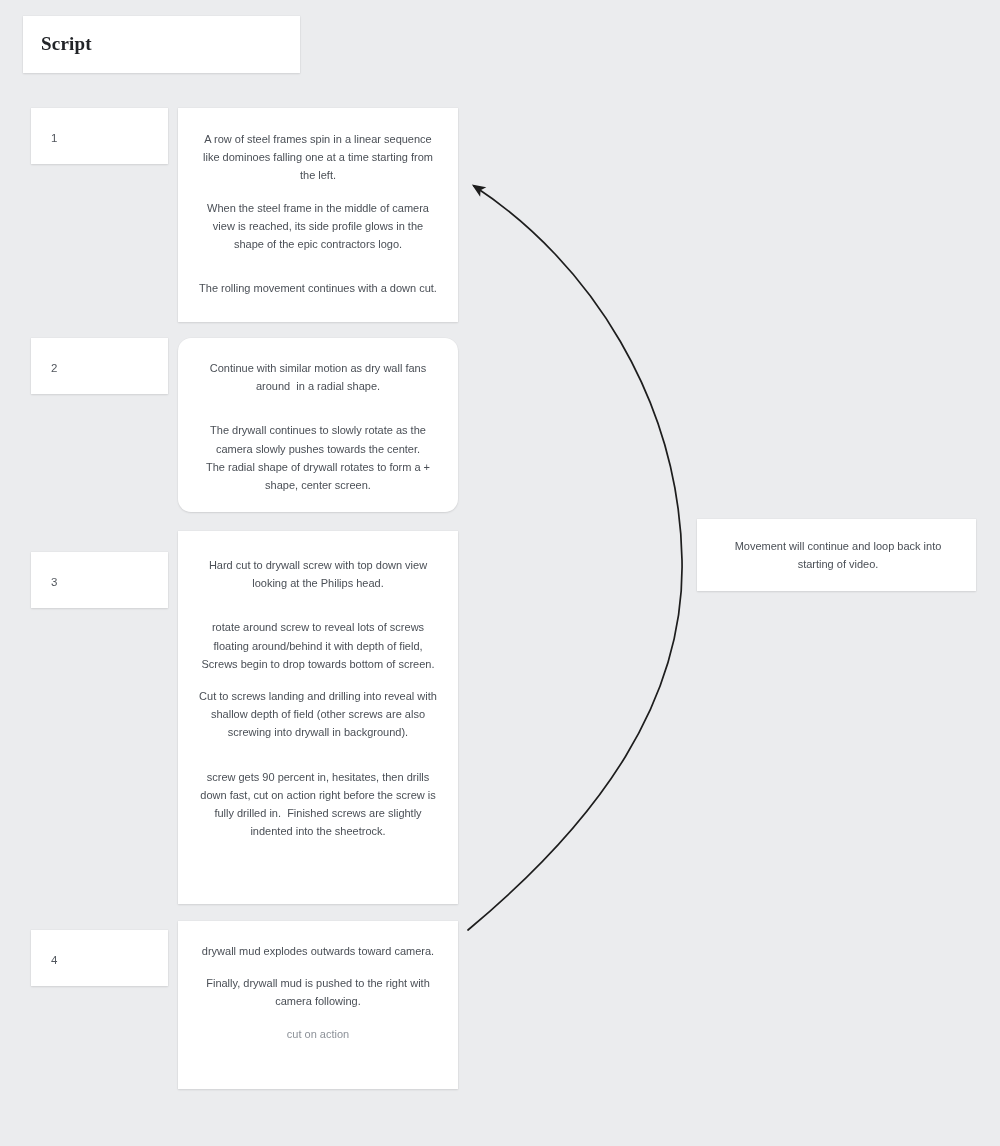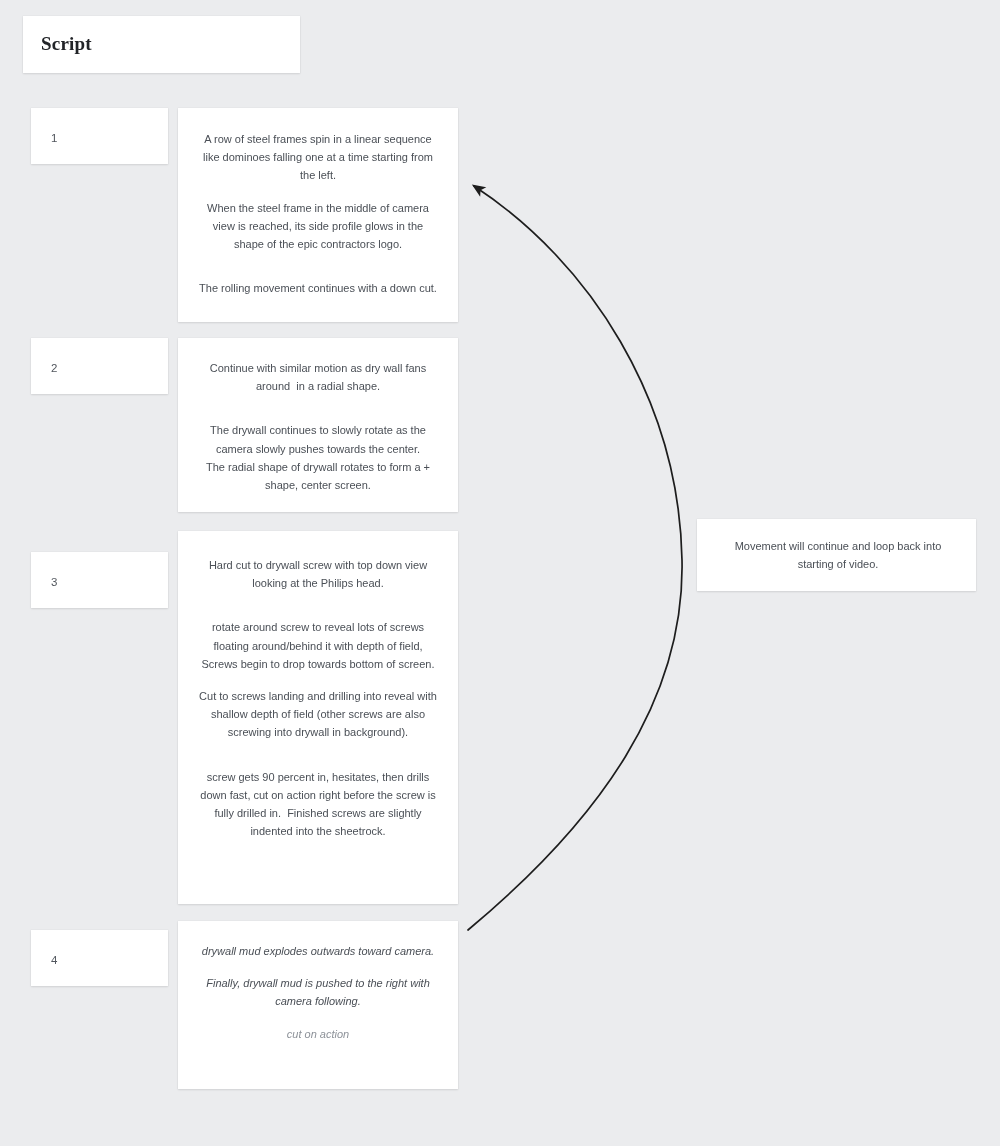--- a/index.html
+++ b/index.html
@@ -128,21 +128,21 @@
     <div class="body" style="top:22px;">
       <p class="para">A row of steel frames spin in a linear sequence like dominoes falling one at a time starting from the left.</p>
       <p class="para gap">When the steel frame in the middle of camera view is reached, its side profile glows in the shape of the epic contractors logo.</p>
       <p class="para">The rolling movement continues with a down cut.</p>
     </div>
   </div>
 
   <div class="card num-card" style="top:338px; height:56px;">
     <div class="num-text" style="top:25px;">2</div>
   </div>
-  <div class="card text-card" style="top:338px; height:174px;">
+  <div class="card text-card" style="top:338px; height:174px;border-radius:13px;">
     <div class="body" style="top:21px;">
       <p class="para gap">Continue with similar motion as dry wall fans around  in a radial shape.</p>
       <p class="para tight">The drywall continues to slowly rotate as the camera slowly pushes towards the center.</p>
       <p class="para">The radial shape of drywall rotates to form a + shape, center screen.</p>
     </div>
   </div>
 
   <div class="card num-card" style="top:552px; height:56px;">
     <div class="num-text" style="top:25px;">3</div>
   </div>
@@ -151,21 +151,21 @@
       <p class="para gap">Hard cut to drywall screw with top down view looking at the Philips head.</p>
       <p class="para">rotate around screw to reveal lots of screws floating around/behind it with depth of field, Screws begin to drop towards bottom of screen.</p>
       <p class="para gap">Cut to screws landing and drilling into reveal with shallow depth of field (other screws are also screwing into drywall in background).</p>
       <p class="para">screw gets 90 percent in, hesitates, then drills down fast, cut on action right before the screw is fully drilled in.  Finished screws are slightly indented into the sheetrock.</p>
     </div>
   </div>
 
   <div class="card num-card" style="top:930px; height:56px;">
     <div class="num-text" style="top:25px;">4</div>
   </div>
-  <div class="card text-card" style="top:921px; height:168px;font-style:italic;">
+  <div class="card text-card" style="top:921px; height:168px;">
     <div class="body" style="top:21px;">
       <p class="para">drywall mud explodes outwards toward camera.</p>
       <p class="para">Finally, drywall mud is pushed to the right with camera following.</p>
       <p class="para muted">cut on action</p>
     </div>
   </div>
 
   <div class="card note-card">
     <div class="body">
       <p class="para tight">Movement will continue and loop back into starting of video.</p>

